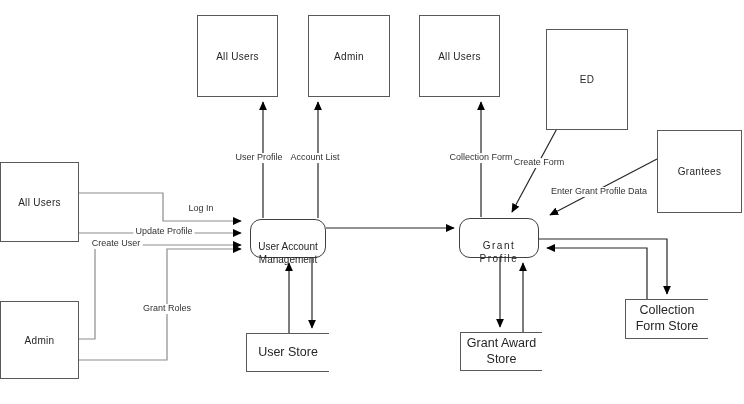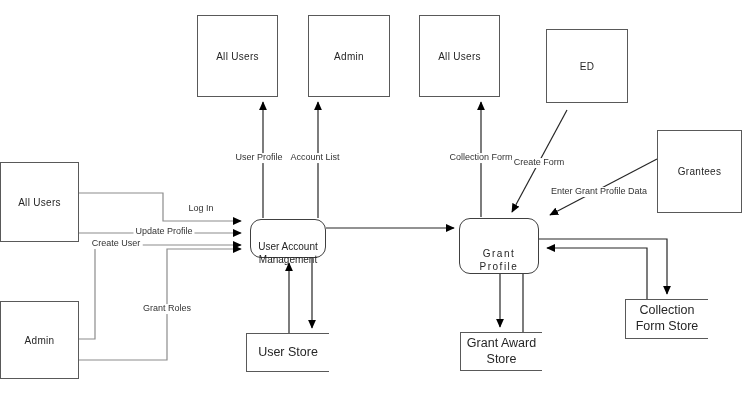--- a/index.html
+++ b/index.html
@@ -68,37 +68,37 @@
 
   <div class="ebox" style="left:197px;top:15px;width:81px;height:82px;">
     <span>All Users</span>
   </div>
   <div class="ebox" style="left:308px;top:15px;width:82px;height:82px;">
     <span>Admin</span>
   </div>
   <div class="ebox" style="left:419px;top:15px;width:81px;height:82px;">
     <span>All Users</span>
   </div>
-  <div class="ebox" style="left:546px;top:29px;width:82px;height:74px;">
+  <div class="ebox" style="left:546px;top:29px;width:82px;height:101px;">
     <span>ED</span>
   </div>
   <div class="ebox" style="left:657px;top:95px;width:85px;height:83px;margin-top:35px;">
     <span>Grantees</span>
   </div>
   <div class="ebox" style="left:0px;top:162px;width:79px;height:80px;">
     <span>All Users</span>
   </div>
   <div class="ebox" style="left:0px;top:301px;width:79px;height:78px;">
     <span>Admin</span>
   </div>
 
   <div class="pbox" style="left:250px;top:219px;width:76px;height:39px;">
     <span class="wrap" style="width:66px;">User Account Management</span>
   </div>
-  <div class="pbox" style="left:459px;top:218px;width:80px;height:56px;">
+  <div class="pbox" style="left:459px;top:218px;width:80px;height:40px;">
     <span class="wrap gp-text" style="width:46px;">Grant Profile</span>
   </div>
 
   <div class="sbox" style="left:246px;top:333px;width:83px;height:39px;">
     <span class="wrap" style="width:78px;">User Store</span>
   </div>
   <div class="sbox" style="left:460px;top:332px;width:82px;height:39px;">
     <span class="wrap" style="width:74px;">Grant Award Store</span>
   </div>
   <div class="sbox" style="left:625px;top:299px;width:83px;height:40px;">

